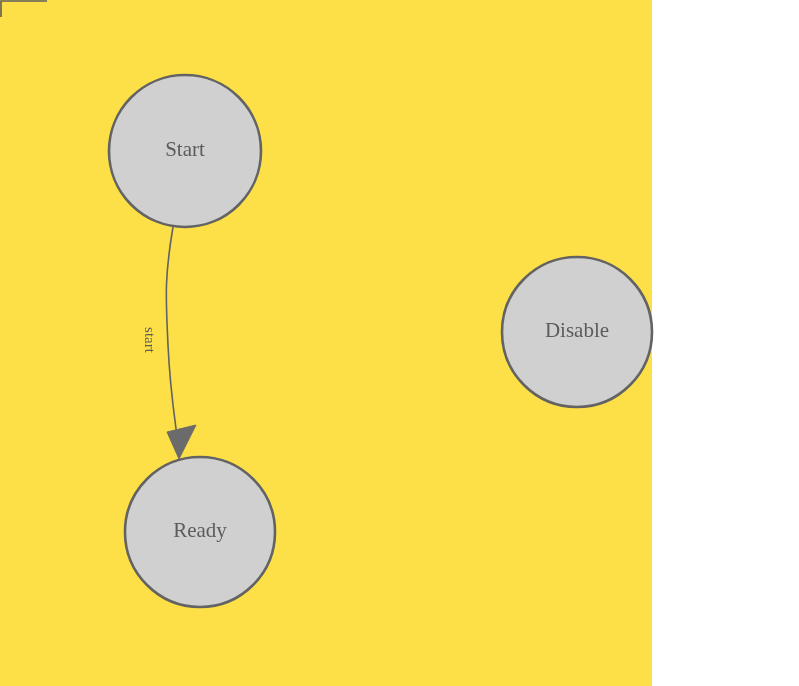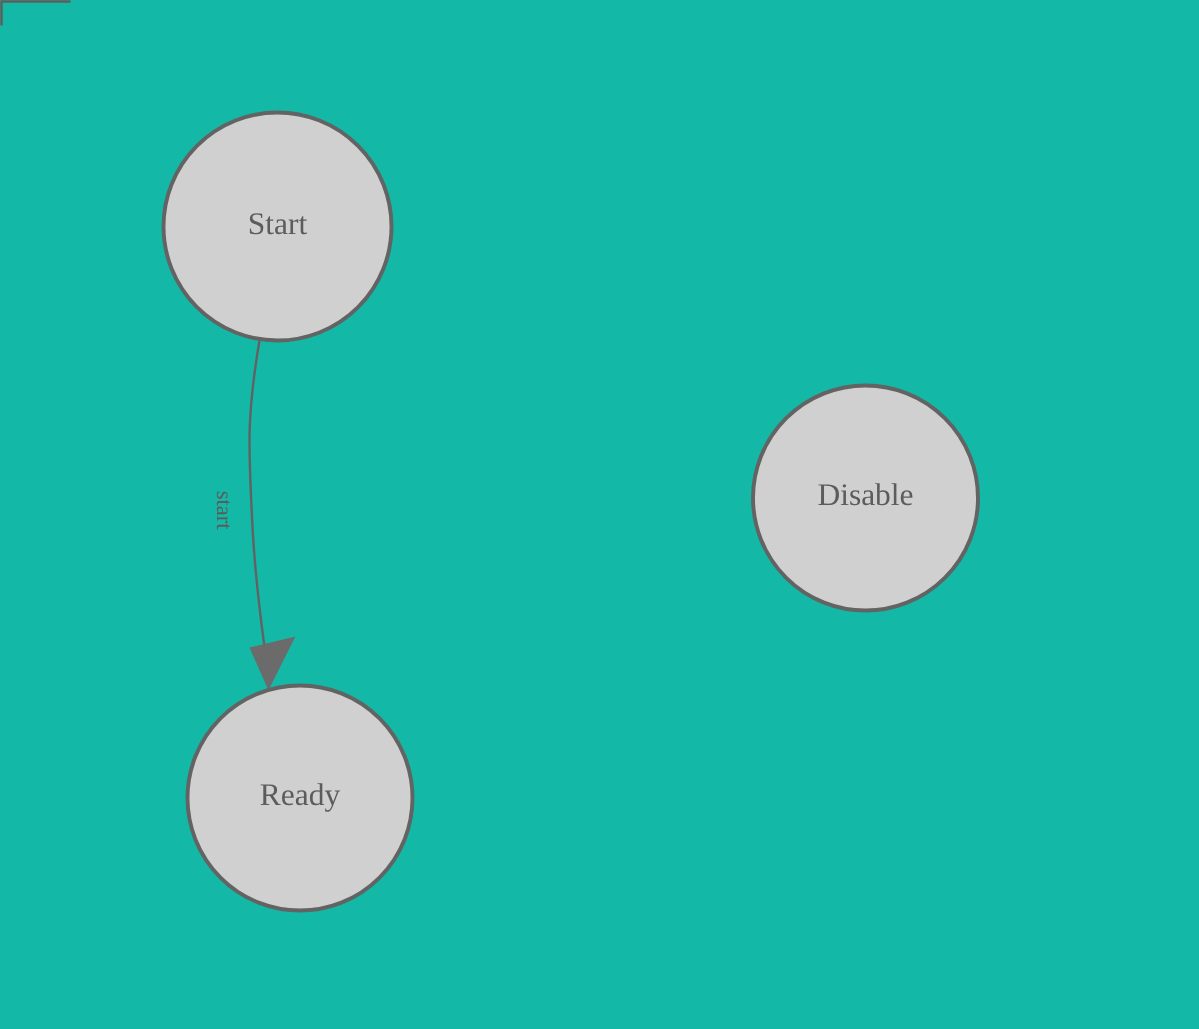--- a/index.html
+++ b/index.html
@@ -61,21 +61,21 @@
   }
   .corner-mark {
     fill: none;
     stroke: #5d5d5d;
     stroke-width: 1.6;
   }
 </style>
 </head>
 <body>
 
-<div id="canvas-root" style="width: 799px; height: 686px; background: #14b8a6;">
+<div id="canvas-root" style="width: 652px; height: 686px; background: #fde047;">
 
   <svg id="diagram-svg" viewBox="0 0 799 686" xmlns="http://www.w3.org/2000/svg">
 
     <path class="corner-mark" d="M 1,17 L 1,1 L 47,1"></path>
 
     <g>
       <g>
         <path class="edge-path" d="M 173,227 C 164,280 166,300 168,345 C 170,390 175,420 178,444"></path>
         <polygon class="edge-arrowhead" points="167,432 196,425 179,459"></polygon>
         <text class="edge-label" transform="translate(148,340) rotate(90)">start</text>

